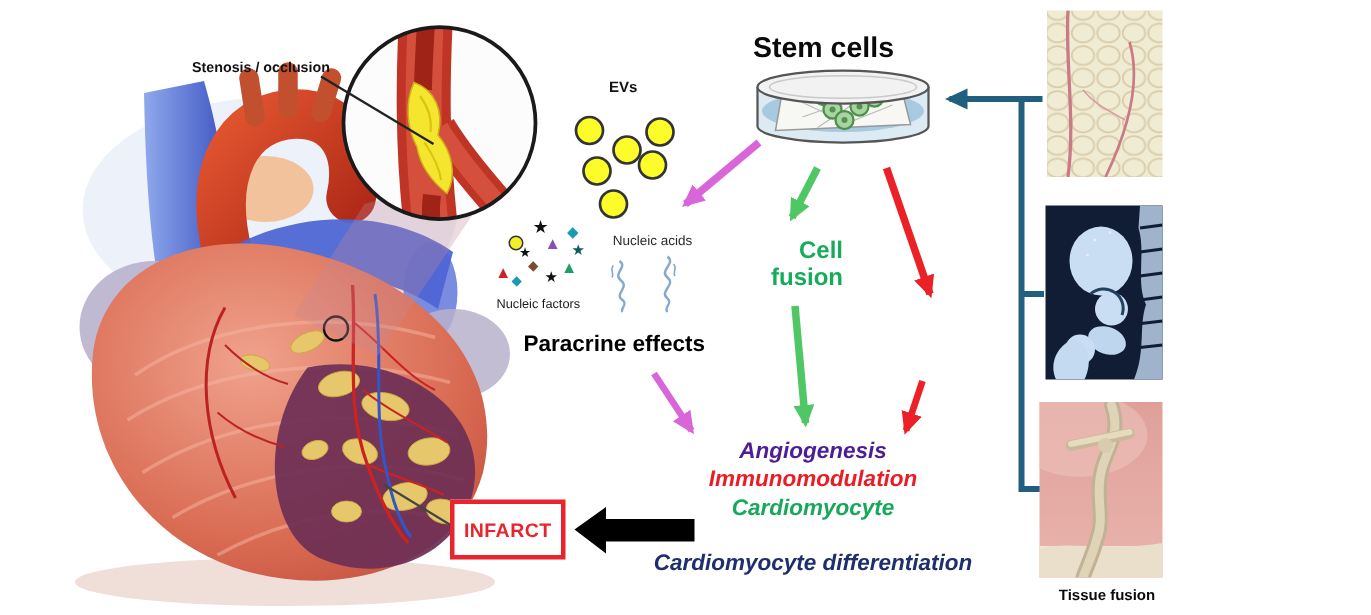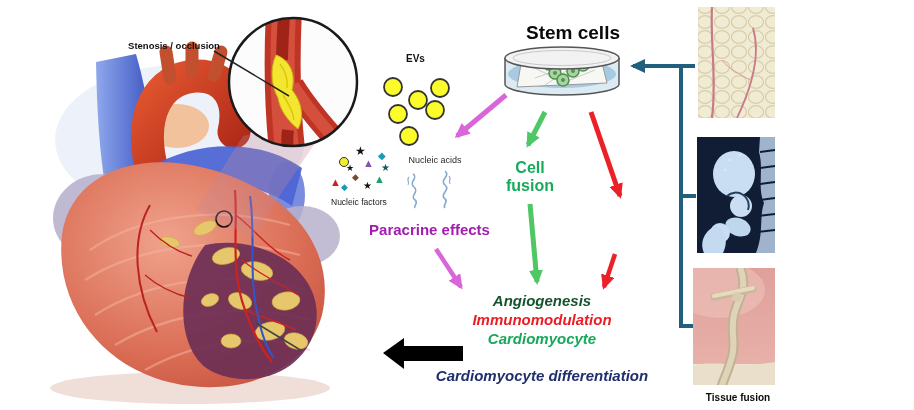--- a/index.html
+++ b/index.html
@@ -2,26 +2,26 @@
 <html><head>
 <meta charset="utf-8">
 <style>
   html,body{margin:0;padding:0;background:#fff;}
   .canvas{
     position:relative;width:914px;height:410px;background:#ffffff;overflow:hidden;
     font-family:"Liberation Sans",sans-serif;
   }
   .lbl{position:absolute;color:#111;}
   .lbl-stenosis{left:118px;top:40px;width:112px;font-size:9.5px;font-weight:bold;text-align:center;}
-  .lbl-stem{left:508px;top:22px;width:130px;font-size:19px;font-weight:bold;text-align:center;color:#0a0a0a;}
+  .lbl-stem{left:484px;top:22px;width:130px;font-size:19px;font-weight:bold;text-align:center;color:#0a0a0a;}
   .lbl-evs{left:406px;top:53px;width:40px;font-size:10px;font-weight:bold;}
   .lbl-nucleic{left:400px;top:155px;width:70px;font-size:9px;color:#2a2a2a;text-align:center;}
   .lbl-growth{left:331px;top:197px;width:70px;font-size:8.5px;color:#1a1a1a;}
-  .lbl-paracrine{left:342px;top:221px;width:135px;font-size:15px;font-weight:bold;text-align:center;color:#a21caf;margin-left:20px;}
-  .lbl-cellfusion{left:498px;top:159px;width:64px;font-size:16px;font-weight:bold;text-align:center;color:#16ac5c;line-height:1.15;}
+  .lbl-paracrine{left:342px;top:221px;width:135px;font-size:15px;font-weight:bold;text-align:center;color:#000000;}
+  .lbl-cellfusion{left:498px;top:159px;width:64px;font-size:16px;font-weight:bold;text-align:right;color:#16ac5c;line-height:1.15;}
   .lbl-mito{left:558px;top:206px;width:122px;font-size:14.5px;font-weight:bold;text-align:center;color:#ec2027;line-height:1.2;}
   .lbl-tissue{left:692px;top:392px;width:92px;font-size:10px;font-weight:bold;text-align:center;color:#0a0a0a;}
   .effects-list{position:absolute;left:428px;top:291px;width:228px;text-align:center;
     font-size:15px;font-weight:bold;font-style:italic;line-height:1.27;}
   .infarct-box{
     position:absolute;left:300px;top:333px;width:71px;height:34px;
     border:3px solid #e8242c;background:#fff;display:flex;align-items:center;justify-content:center;
     font-size:13px;font-weight:bold;color:#e8242c;letter-spacing:.3px;
   }
   .gf{position:absolute;line-height:1;}
@@ -263,23 +263,26 @@
 
   <div class="lbl lbl-stenosis">Stenosis / occlusion</div>
   <div class="lbl lbl-stem">Stem cells</div>
   <div class="lbl lbl-evs">EVs</div>
   <div class="lbl lbl-nucleic">Nucleic acids</div>
   <div class="lbl lbl-growth">Nucleic factors</div>
   <div class="lbl lbl-paracrine">Paracrine effects</div>
   <div class="lbl lbl-cellfusion">Cell fusion</div>
   <div class="lbl lbl-tissue">Tissue fusion</div>
 
+  <div class="infarct-box">
+    <span>INFARCT</span>
+  </div>
 
   <div class="effects-list">
-    <div style="color: #14532d;">Angiogenesis</div>
+    <div style="color: #4c1d95;">Angiogenesis</div>
     <div style="color: rgb(236, 28, 36);">Immunomodulation</div>
     <div style="color: rgb(24, 168, 91);">Cardiomyocyte</div>
     <div style="color: rgb(31, 47, 110); margin-top: 18px;">Cardiomyocyte differentiation</div>
   </div>
 
   <span class="gf gf-star-bk" style="left:355px;top:145px;font-size:12px;">★</span>
   <span class="gf gf-diam-tl" style="left:378px;top:151px;font-size:10px;">◆</span>
   <span class="gf gf-dot-yl" style="left:339px;top:157px;"></span>
   <span class="gf gf-star-bk" style="left:346px;top:164px;font-size:9px;">★</span>
   <span class="gf gf-tri-pu" style="left:363px;top:158px;font-size:11px;">▲</span>

